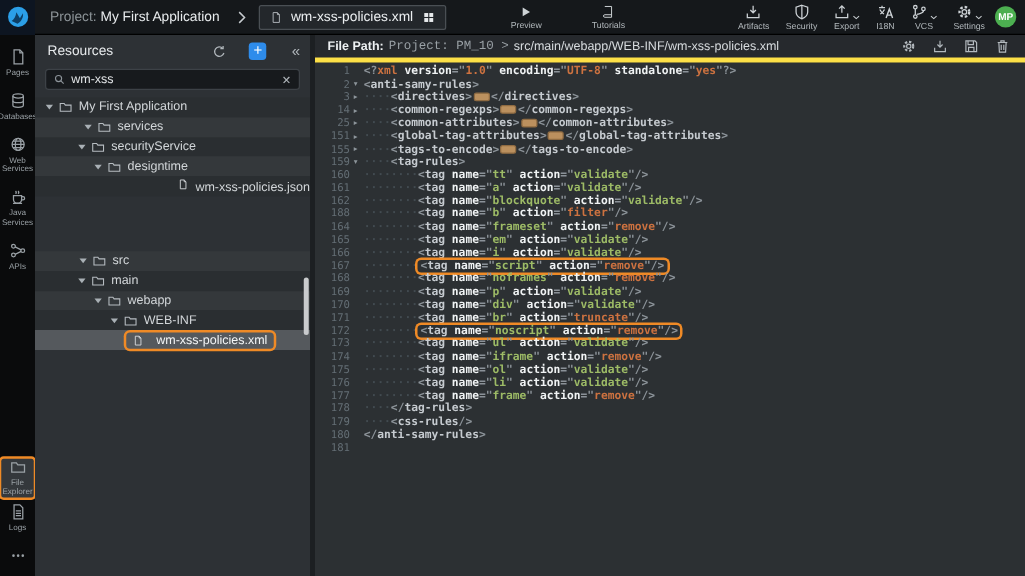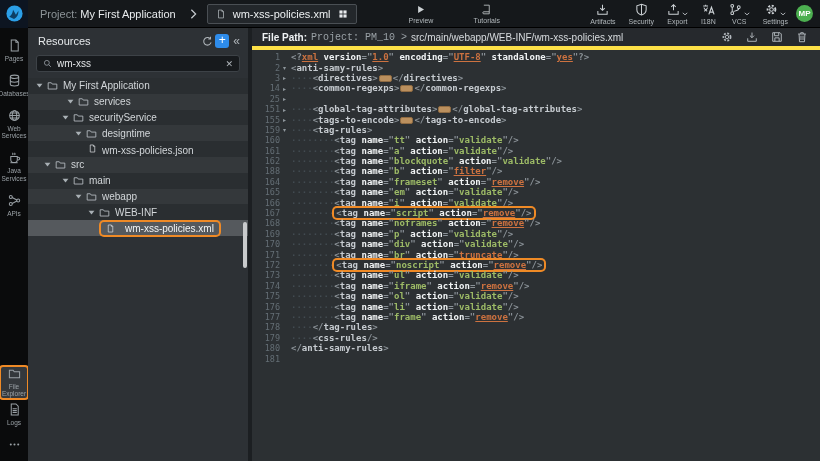--- a/index.html
+++ b/index.html
@@ -43,21 +43,21 @@
   
   .rail{width:28px;background:#0a0b0c;display:flex;flex-direction:column;align-items:center;padding:6px 0 4px;flex:none;}
   .rail-item{width:28px;padding:5px 0 6px;display:flex;flex-direction:column;align-items:center;gap:3px;color:#9aa1a6;cursor:pointer;}
   .rail-item .cap{font-size:6.5px;line-height:1.2;text-align:center;}
   .rail-item.active{background:#34383c;border-radius:2px;width:26px;}
   .rail-item.hl{box-shadow:0 0 0 2px #ef8a26;border-radius:2px;}
   .rail-spacer{flex:1;}
 
   
   .resources{width:224px;background:#2d3135;border-right:4px solid #1c1f22;position:relative;flex:none;display:flex;flex-direction:column;}
-  .res-head{height:26px;display:flex;align-items:center;gap:2px;padding:0 6px 0 10px;}
+  .res-head{height:26px;display:flex;align-items:center;gap:18px;padding:0 6px 0 10px;}
   .res-title{flex:1;font-size:11px;color:#e6e9eb;}
   .res-refresh{color:#b0b6bb;cursor:pointer;}
   .res-refresh svg{width:11px;height:11px;}
   .res-plus{width:14px;height:14px;background:#2e8ceb;border-radius:3px;color:#fff;font-size:12px;line-height:13px;text-align:center;cursor:pointer;}
   .res-collapse{color:#b0b6bb;font-size:12px;cursor:pointer;padding:0 2px;}
   .searchbox{margin:1px 8px 6px;height:17px;background:#171a1d;border:1px solid #3d4247;border-radius:3px;
     display:flex;align-items:center;gap:5px;padding:0 6px;}
   .searchbox .ico svg{width:9px;height:9px;color:#8d949a;}
   .searchbox .val{flex:1;font-size:10px;color:#e2e5e7;}
   .searchbox .clr{color:#b0b6bb;font-size:9px;cursor:pointer;}
@@ -85,21 +85,21 @@
   .ed-tools .ico svg{width:12px;height:12px;}
   .code{flex:1;padding-top:2px;font-family:"DejaVu Sans Mono",monospace;font-size:9px;font-weight:bold;position:relative;overflow:hidden;}
   .ln{height:10.4px;display:flex;align-items:center;}
   .num{width:28px;flex:none;text-align:right;color:#646e75;font-size:8.5px;font-weight:normal;}
   .fm{width:9px;flex:none;text-align:center;color:#8d959b;font-size:6px;font-family:"DejaVu Sans",sans-serif;cursor:pointer;}
   .txt{padding-left:2px;white-space:pre;}
   .cp{color:#8b9298;}
   .ce{color:#c6cbd0;}
   .ca{color:#f0f3f4;}
   .cs{color:#9dbb66;text-align:right;}
-  .co{color:#cd7240;text-decoration:underline;}
+  .co{color:#cd7240;}
   .cw{color:#424b51;}
   .cfold{display:inline-block;width:13px;height:7px;background:#bb905e;border:1px solid #8f6b42;border-radius:2px;vertical-align:-1px;margin:0 1px;}
   .hl{box-shadow:0 0 0 2px #ef8a26;border-radius:3px;padding:0 2px;}
 </style>
 </head>
 <body>
 
 <div class="screen">
 
   <header class="topbar">
@@ -387,29 +387,29 @@
                 <path d="M0.5 1h7L4 5.5z"></path>
               </svg>
             </span>
             <span class="ico ficon">
               <svg viewBox="0 0 14 14" fill="none" stroke="currentColor" stroke-width="1.1">
                 <path d="M1.5 3.5h4l1.2 1.7h5.8v6.3h-11z"></path>
               </svg>
             </span>
             <span>designtime</span>
           </div>
-          <div class="trow even" style="padding-left: 60px;">
+          <div class="trow even" style="padding-left: 60px; justify-content: flex-end;">
             <span><span class="ico ficon file">
                 <svg viewBox="0 0 14 14" fill="none" stroke="currentColor" stroke-width="1.1">
                   <path d="M3.5 1.5h4.8l2.2 2.2v8.8h-7z"></path>
                   <path d="M8.3 1.5v2.2h2.2"></path>
                 </svg>
               </span><span>wm-xss-policies.json</span></span>
           </div>
-          <div class="trow odd" style="padding-left: 16px;">
+          <div class="trow odd" style="padding-left: 35px; margin-top: 44px;">
             <span class="ico caret">
               <svg viewBox="0 0 8 6" fill="currentColor">
                 <path d="M0.5 1h7L4 5.5z"></path>
               </svg>
             </span>
             <span class="ico ficon">
               <svg viewBox="0 0 14 14" fill="none" stroke="currentColor" stroke-width="1.1">
                 <path d="M1.5 3.5h4l1.2 1.7h5.8v6.3h-11z"></path>
               </svg>
             </span>
@@ -518,20 +518,21 @@
             <span class="txt"><span class="cw">····</span><span class="cp">&lt;</span><span class="ce">directives</span><span class="cp">&gt;</span><span class="cfold"></span><span class="cp">&lt;/</span><span class="ce">directives</span><span class="cp">&gt;</span></span>
           </div>
           <div class="ln">
             <span class="num">14</span>
             <span class="fm">▸</span>
             <span class="txt"><span class="cw">····</span><span class="cp">&lt;</span><span class="ce">common-regexps</span><span class="cp">&gt;</span><span class="cfold"></span><span class="cp">&lt;/</span><span class="ce">common-regexps</span><span class="cp">&gt;</span></span>
           </div>
           <div class="ln">
             <span class="num">25</span>
             <span class="fm">▸</span>
+            <span class="txt"><span class="cw">····</span><span class="cp">&lt;</span><span class="ce">common-attributes</span><span class="cp">&gt;</span><span class="cfold"></span><span class="cp">&lt;/</span><span class="ce">common-attributes</span><span class="cp">&gt;</span></span>
           </div>
           <div class="ln">
             <span class="num">151</span>
             <span class="fm">▸</span>
             <span class="txt"><span class="cw">····</span><span class="cp">&lt;</span><span class="ce">global-tag-attributes</span><span class="cp">&gt;</span><span class="cfold"></span><span class="cp">&lt;/</span><span class="ce">global-tag-attributes</span><span class="cp">&gt;</span></span>
           </div>
           <div class="ln">
             <span class="num">155</span>
             <span class="fm">▸</span>
             <span class="txt"><span class="cw">····</span><span class="cp">&lt;</span><span class="ce">tags-to-encode</span><span class="cp">&gt;</span><span class="cfold"></span><span class="cp">&lt;/</span><span class="ce">tags-to-encode</span><span class="cp">&gt;</span></span>

